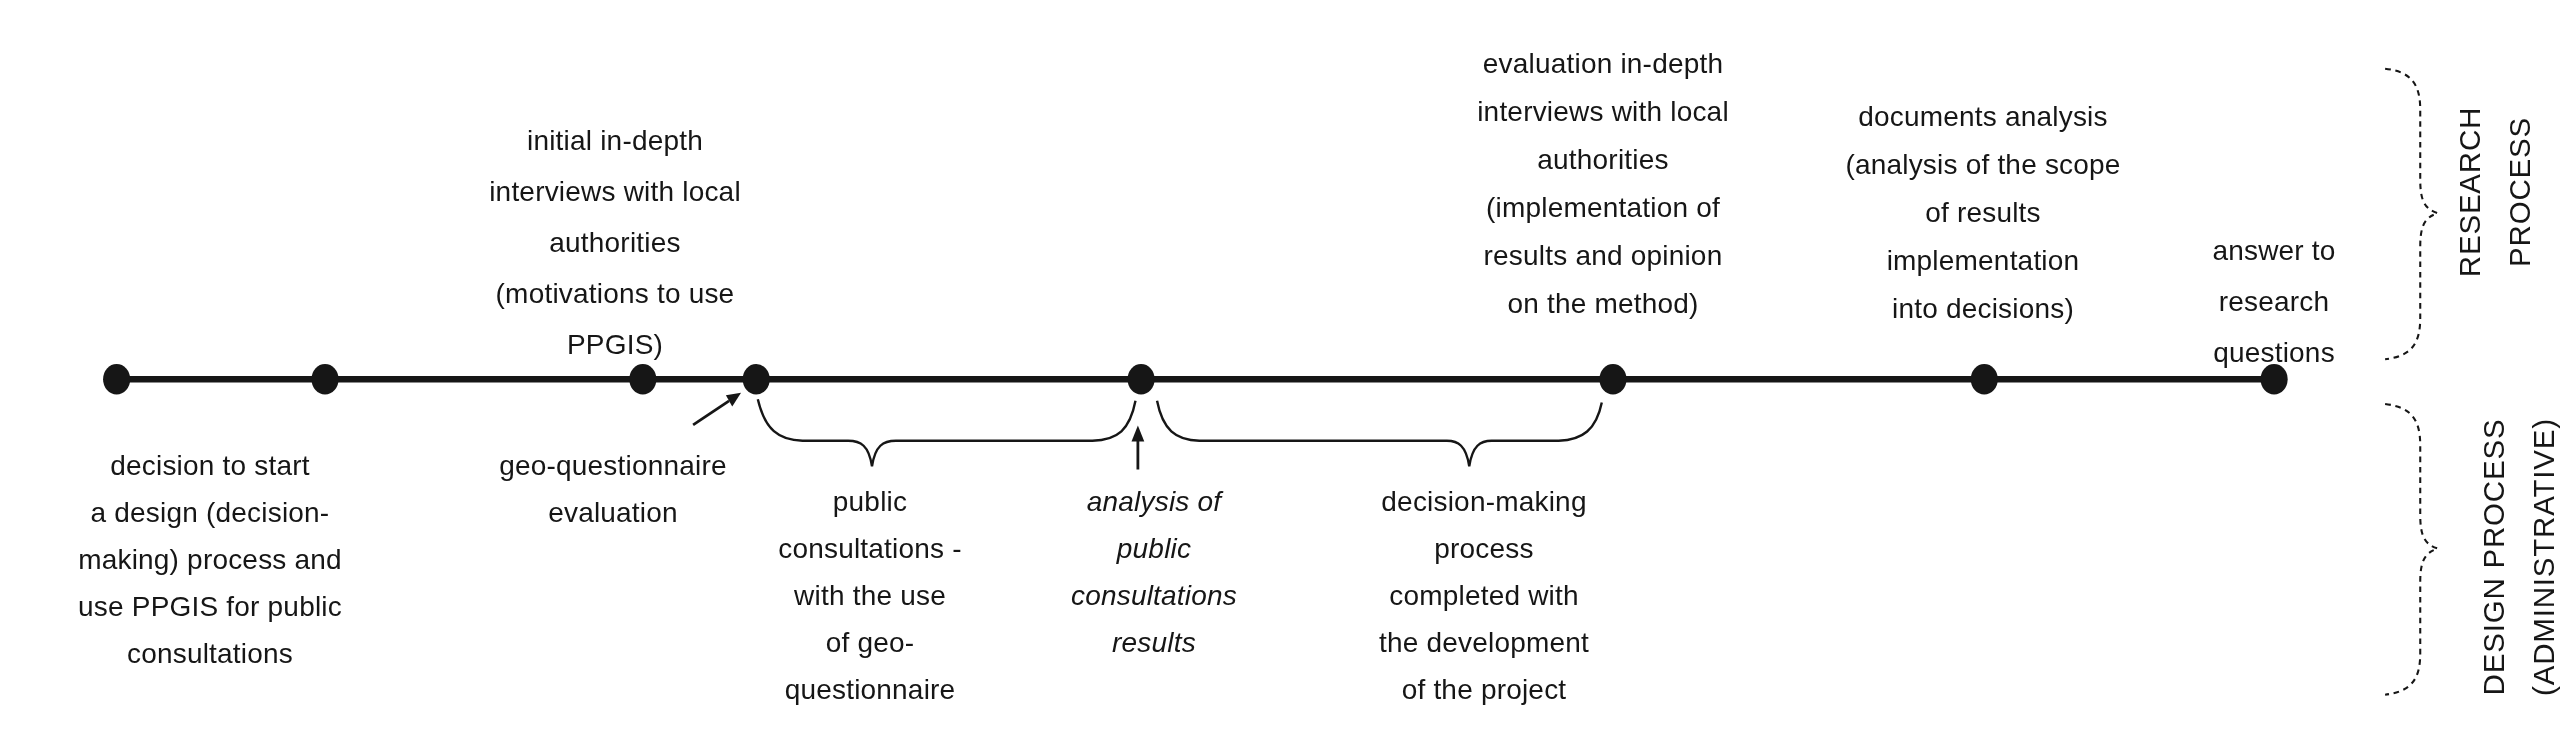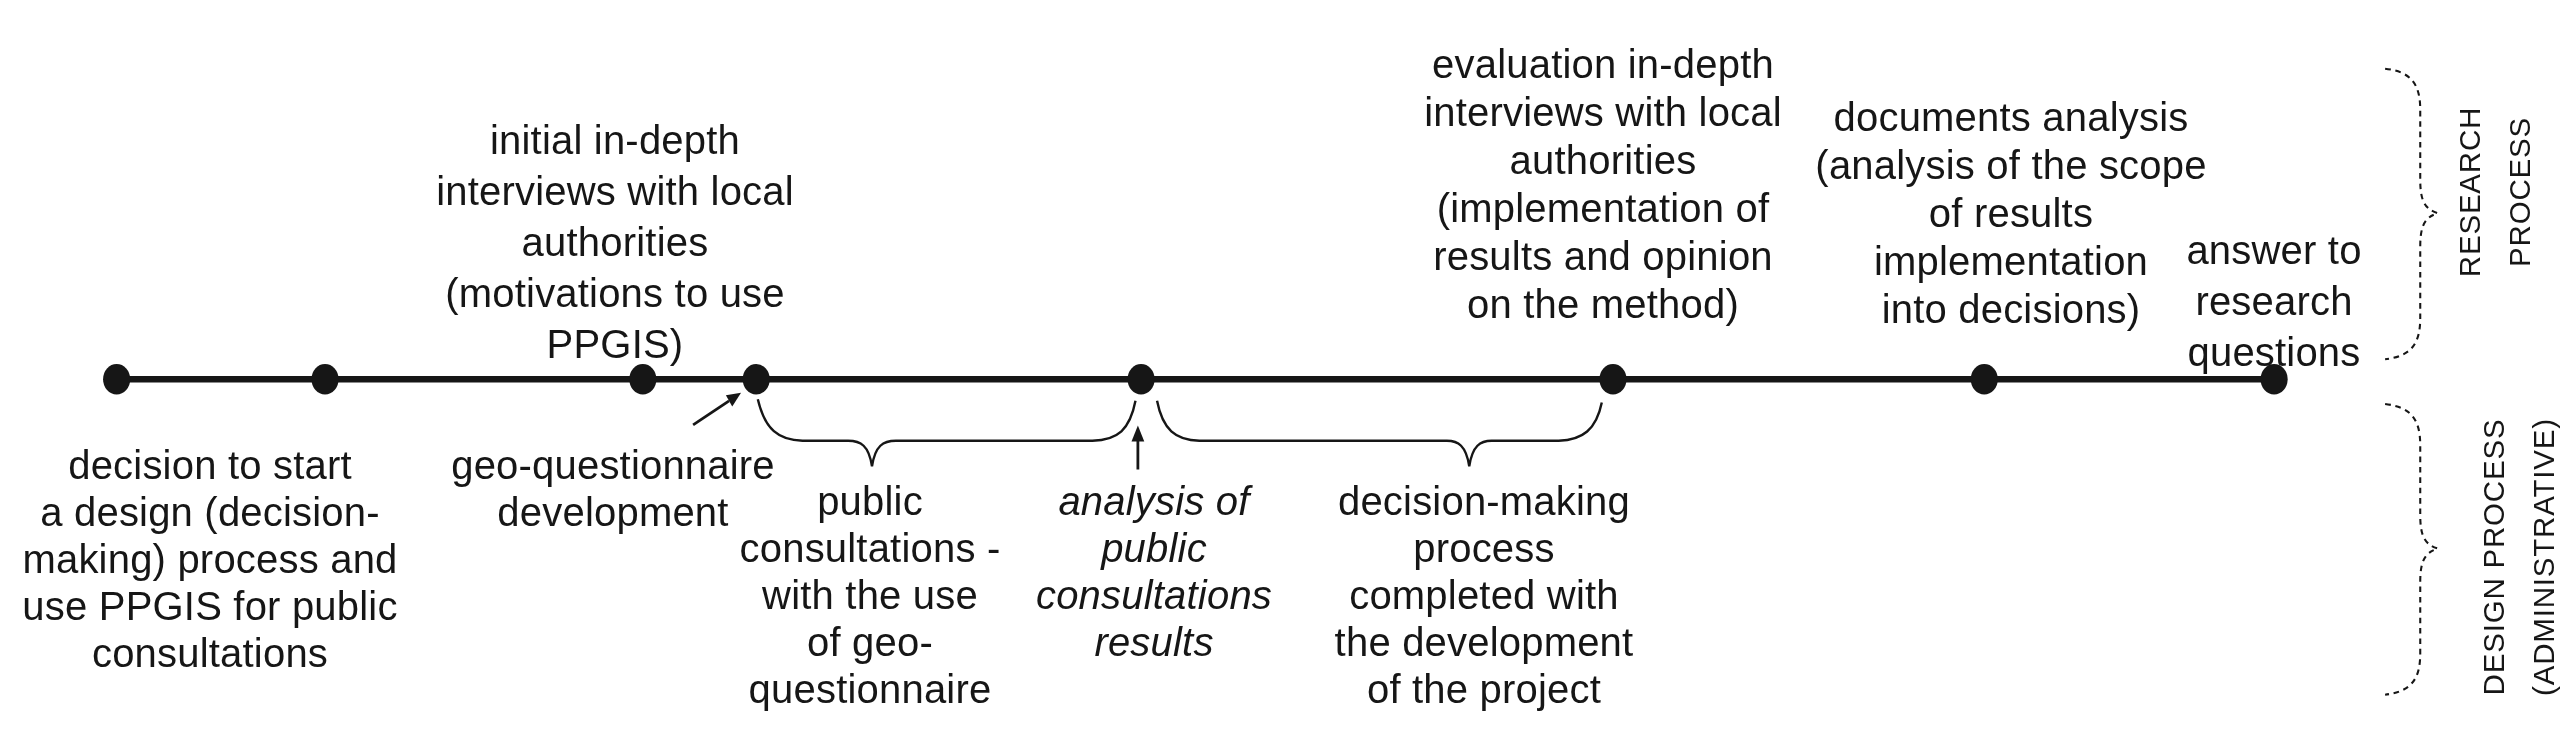--- a/index.html
+++ b/index.html
@@ -5,21 +5,21 @@
   html,body { margin:0; padding:0; background:#ffffff; }
   .stage {
     position:relative; width:2576px; height:733px;
     background:#ffffff; overflow:hidden;
     font-family:"Liberation Sans", sans-serif; color:#161616;
   }
   .stage svg { position:absolute; left:0; top:0; }
   .lbl {
     position:absolute; transform:translateX(-50%);
     white-space:pre-line; text-align:center;
-    font-size:40px; line-height:48px; letter-spacing:0.2px;
+    font-size:28px; line-height:48px; letter-spacing:0.2px;
   }
   .lh59 { line-height:47px; }
   .lh64 { line-height:51px; }
   .side {
     position:absolute; transform:translate(-50%,-50%) rotate(-90deg);
     transform-origin:center center;
     white-space:pre-line; text-align:center;
     font-size:29.5px; line-height:50px; letter-spacing:0.8px;
   }
 </style>
@@ -73,38 +73,38 @@
 (motivations to use
 PPGIS)</div>
 
   <div class="lbl" style="left:1603px; top:40px;">evaluation in-depth
 interviews with local
 authorities
 (implementation of
 results and opinion
 on the method)</div>
 
-  <div class="lbl" style="left:1983px; top:93px;margin-left:28px;">documents analysis
+  <div class="lbl" style="left:1983px; top:93px;">documents analysis
 (analysis of the scope
 of results
 implementation
 into decisions)</div>
 
   <div class="lbl lh64" style="left:2274px; top:225px;">answer to
 research
 questions</div>
 
   <div class="lbl lh59" style="left:174px; top:442px;margin-left:36px;">decision to start
 a design (decision-
 making) process and
 use PPGIS for public
 consultations</div>
 
   <div class="lbl lh59" style="left:613px; top:442px;">geo-questionnaire
-development</div>
+evaluation</div>
 
   <div class="lbl lh59" style="left:870px; top:478px;">public
 consultations -
 with the use
 of geo-
 questionnaire</div>
 
   <div class="lbl lh59" style="left:1154px; top:478px;font-style:italic;">analysis of
 public
 consultations

